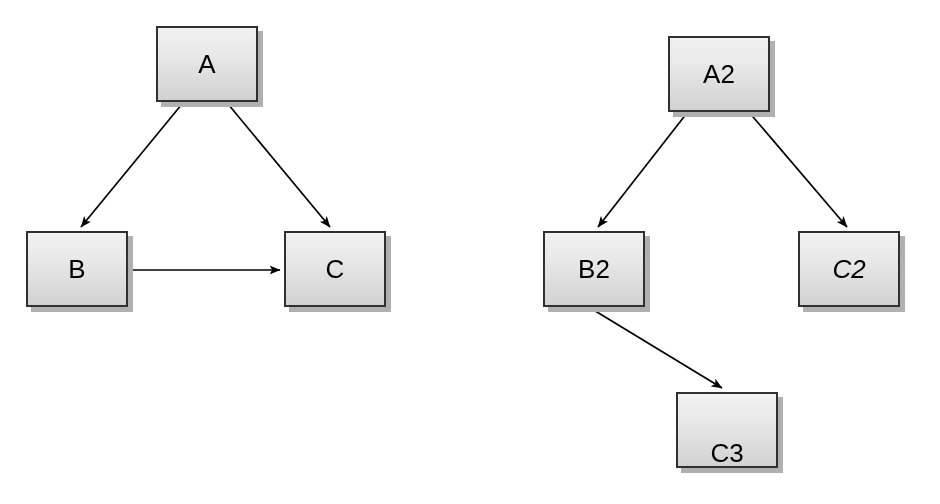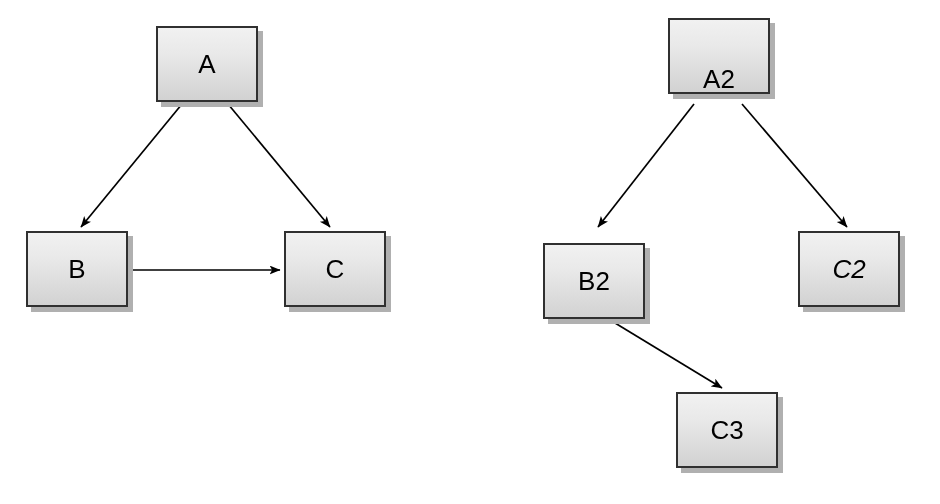--- a/index.html
+++ b/index.html
@@ -30,24 +30,24 @@
     align-items: center;
     justify-content: center;
     font-size: 26px;
     color: #000000;
     line-height: 1;
     user-select: none;
   }
   #node-a  { left: 156px; top: 26px;  }
   #node-b  { left: 26px;  top: 231px; }
   #node-c  { left: 284px; top: 231px; }
-  #node-a2 { left: 668px; top: 18px; align-items: flex-end;  }
-  #node-b2 { left: 543px; top: 231px; margin-top: 12px; }
+  #node-a2 { left: 668px; top: 36px;  }
+  #node-b2 { left: 543px; top: 231px; }
   #node-c2 { left: 798px; top: 231px; font-style: italic; }
-  #node-c3 { left: 676px; top: 392px; }
+  #node-c3 { left: 676px; top: 392px; align-items: flex-end; }
   svg.edges {
     position: absolute;
     left: 0; top: 0;
     width: 940px;
     height: 504px;
     pointer-events: none;
   }
   svg.edges line {
     stroke: #000000;
     stroke-width: 1.7;

